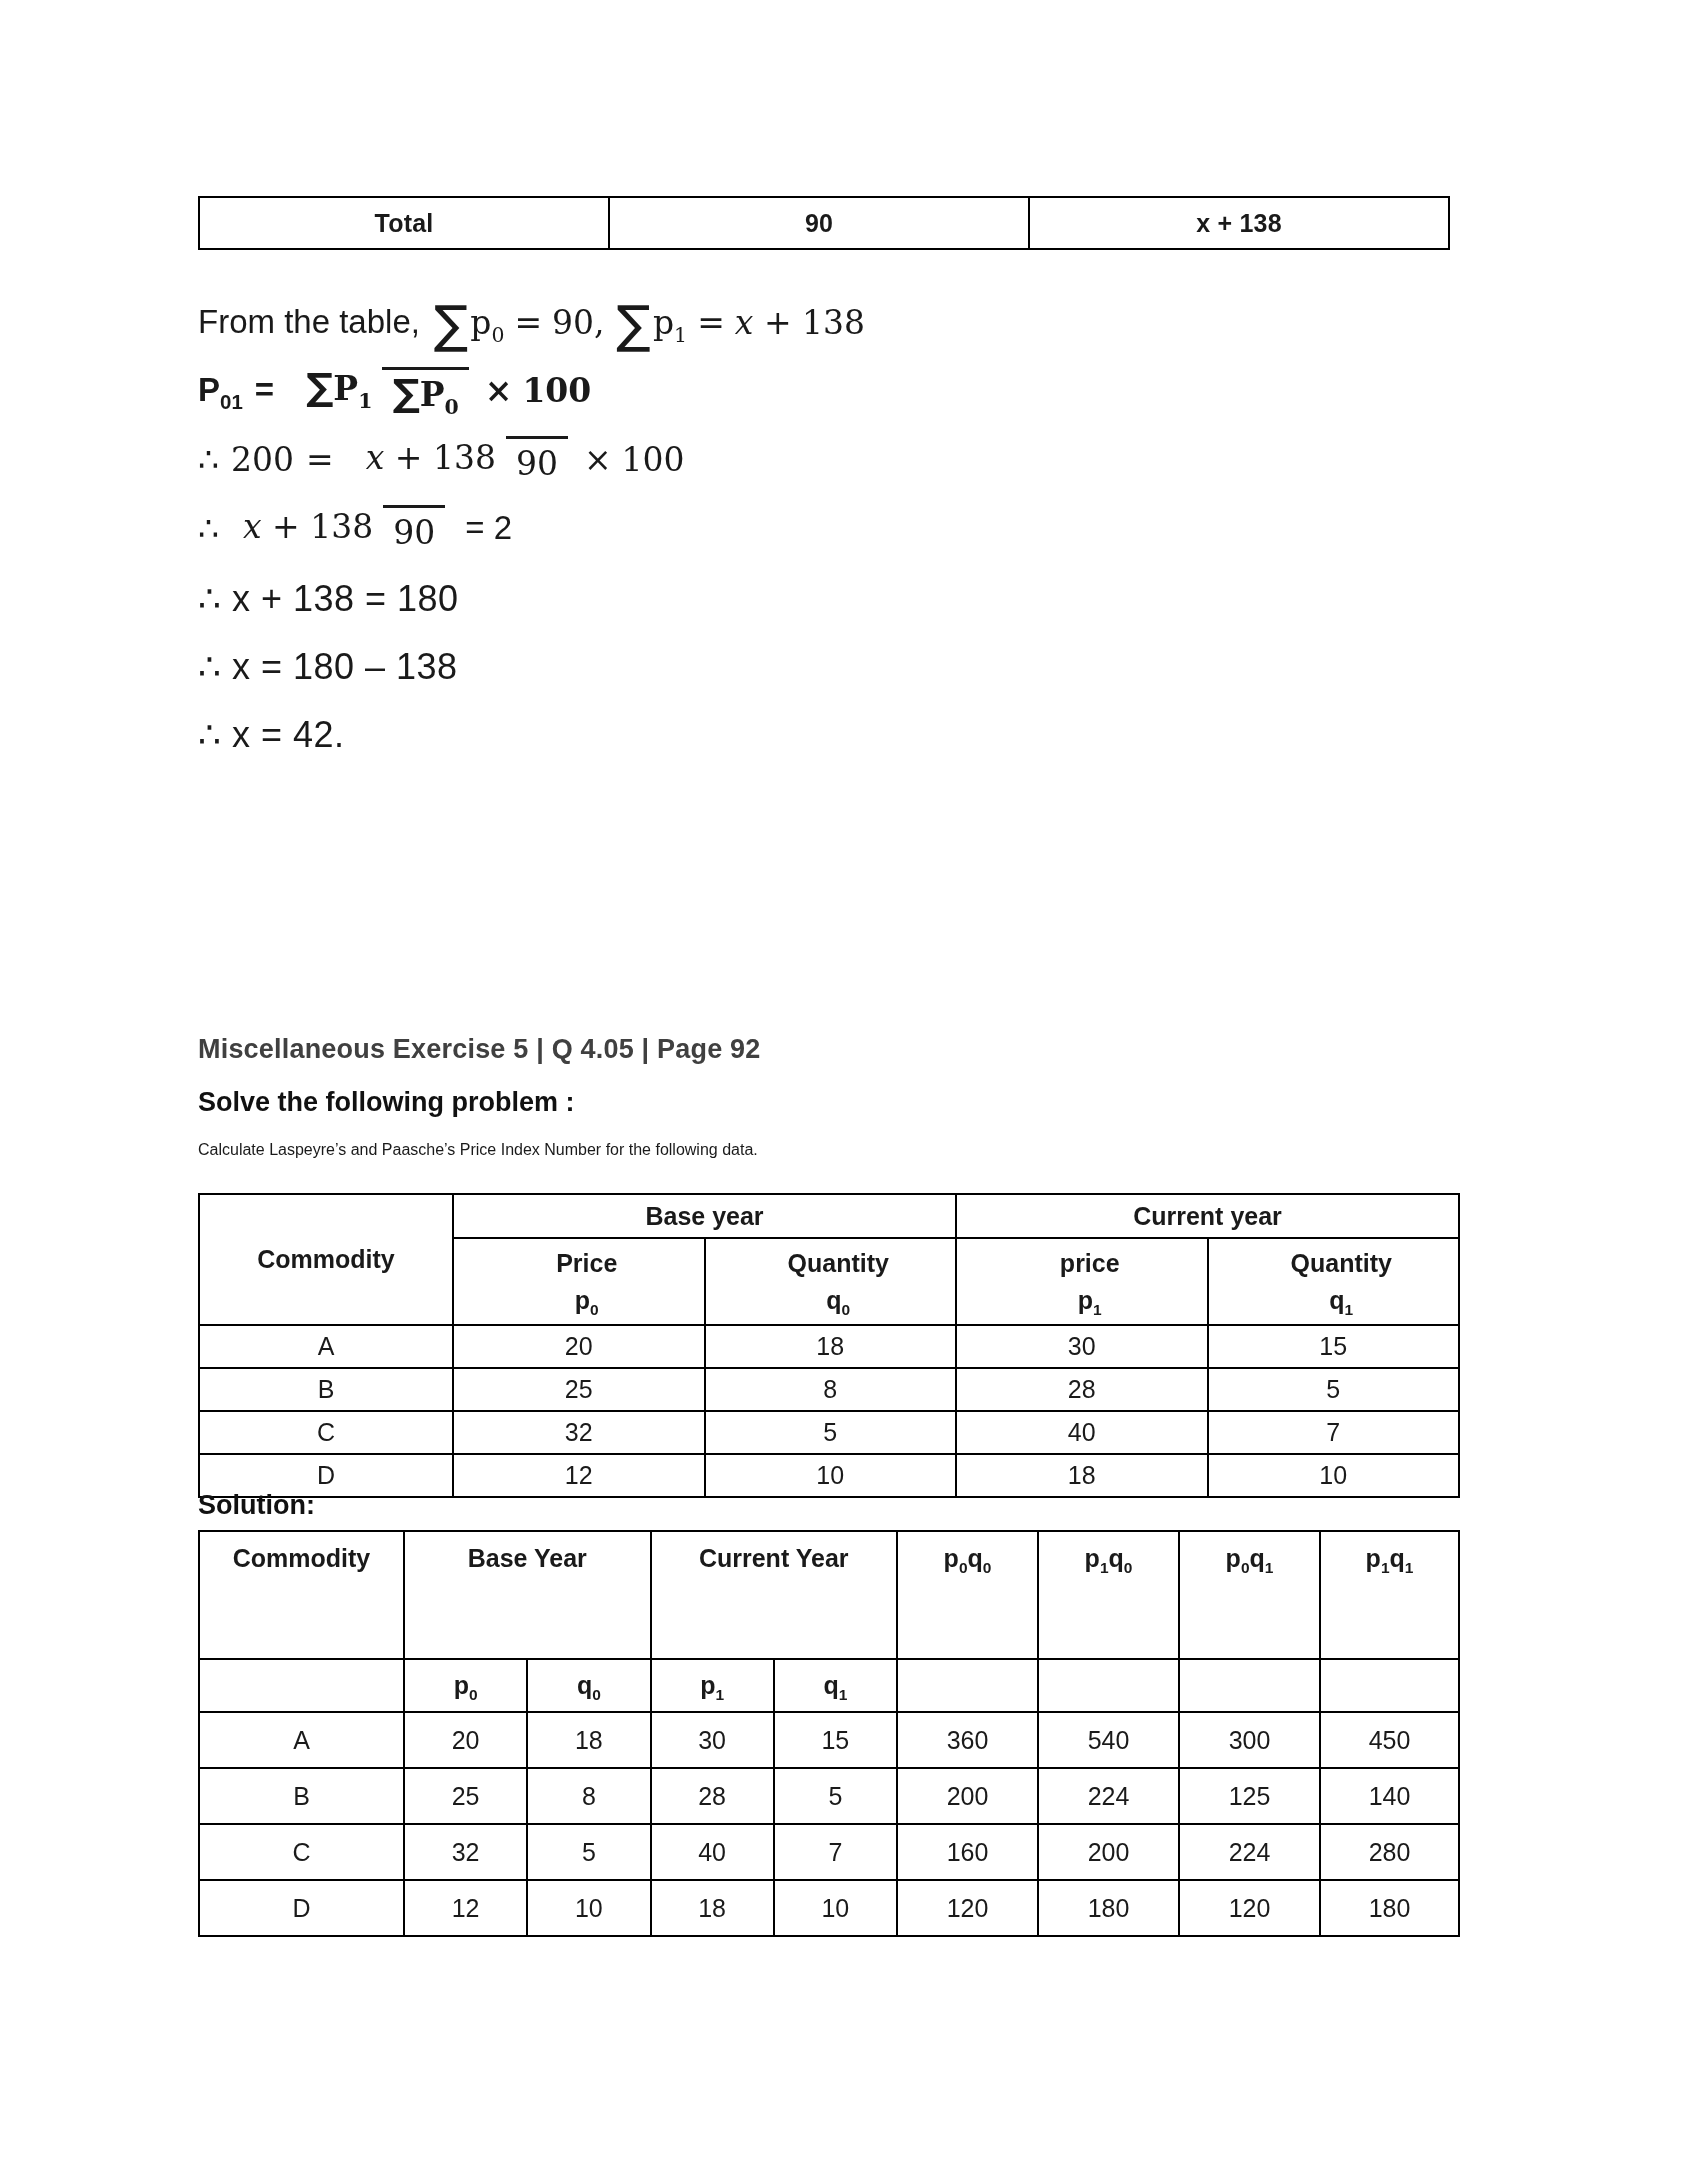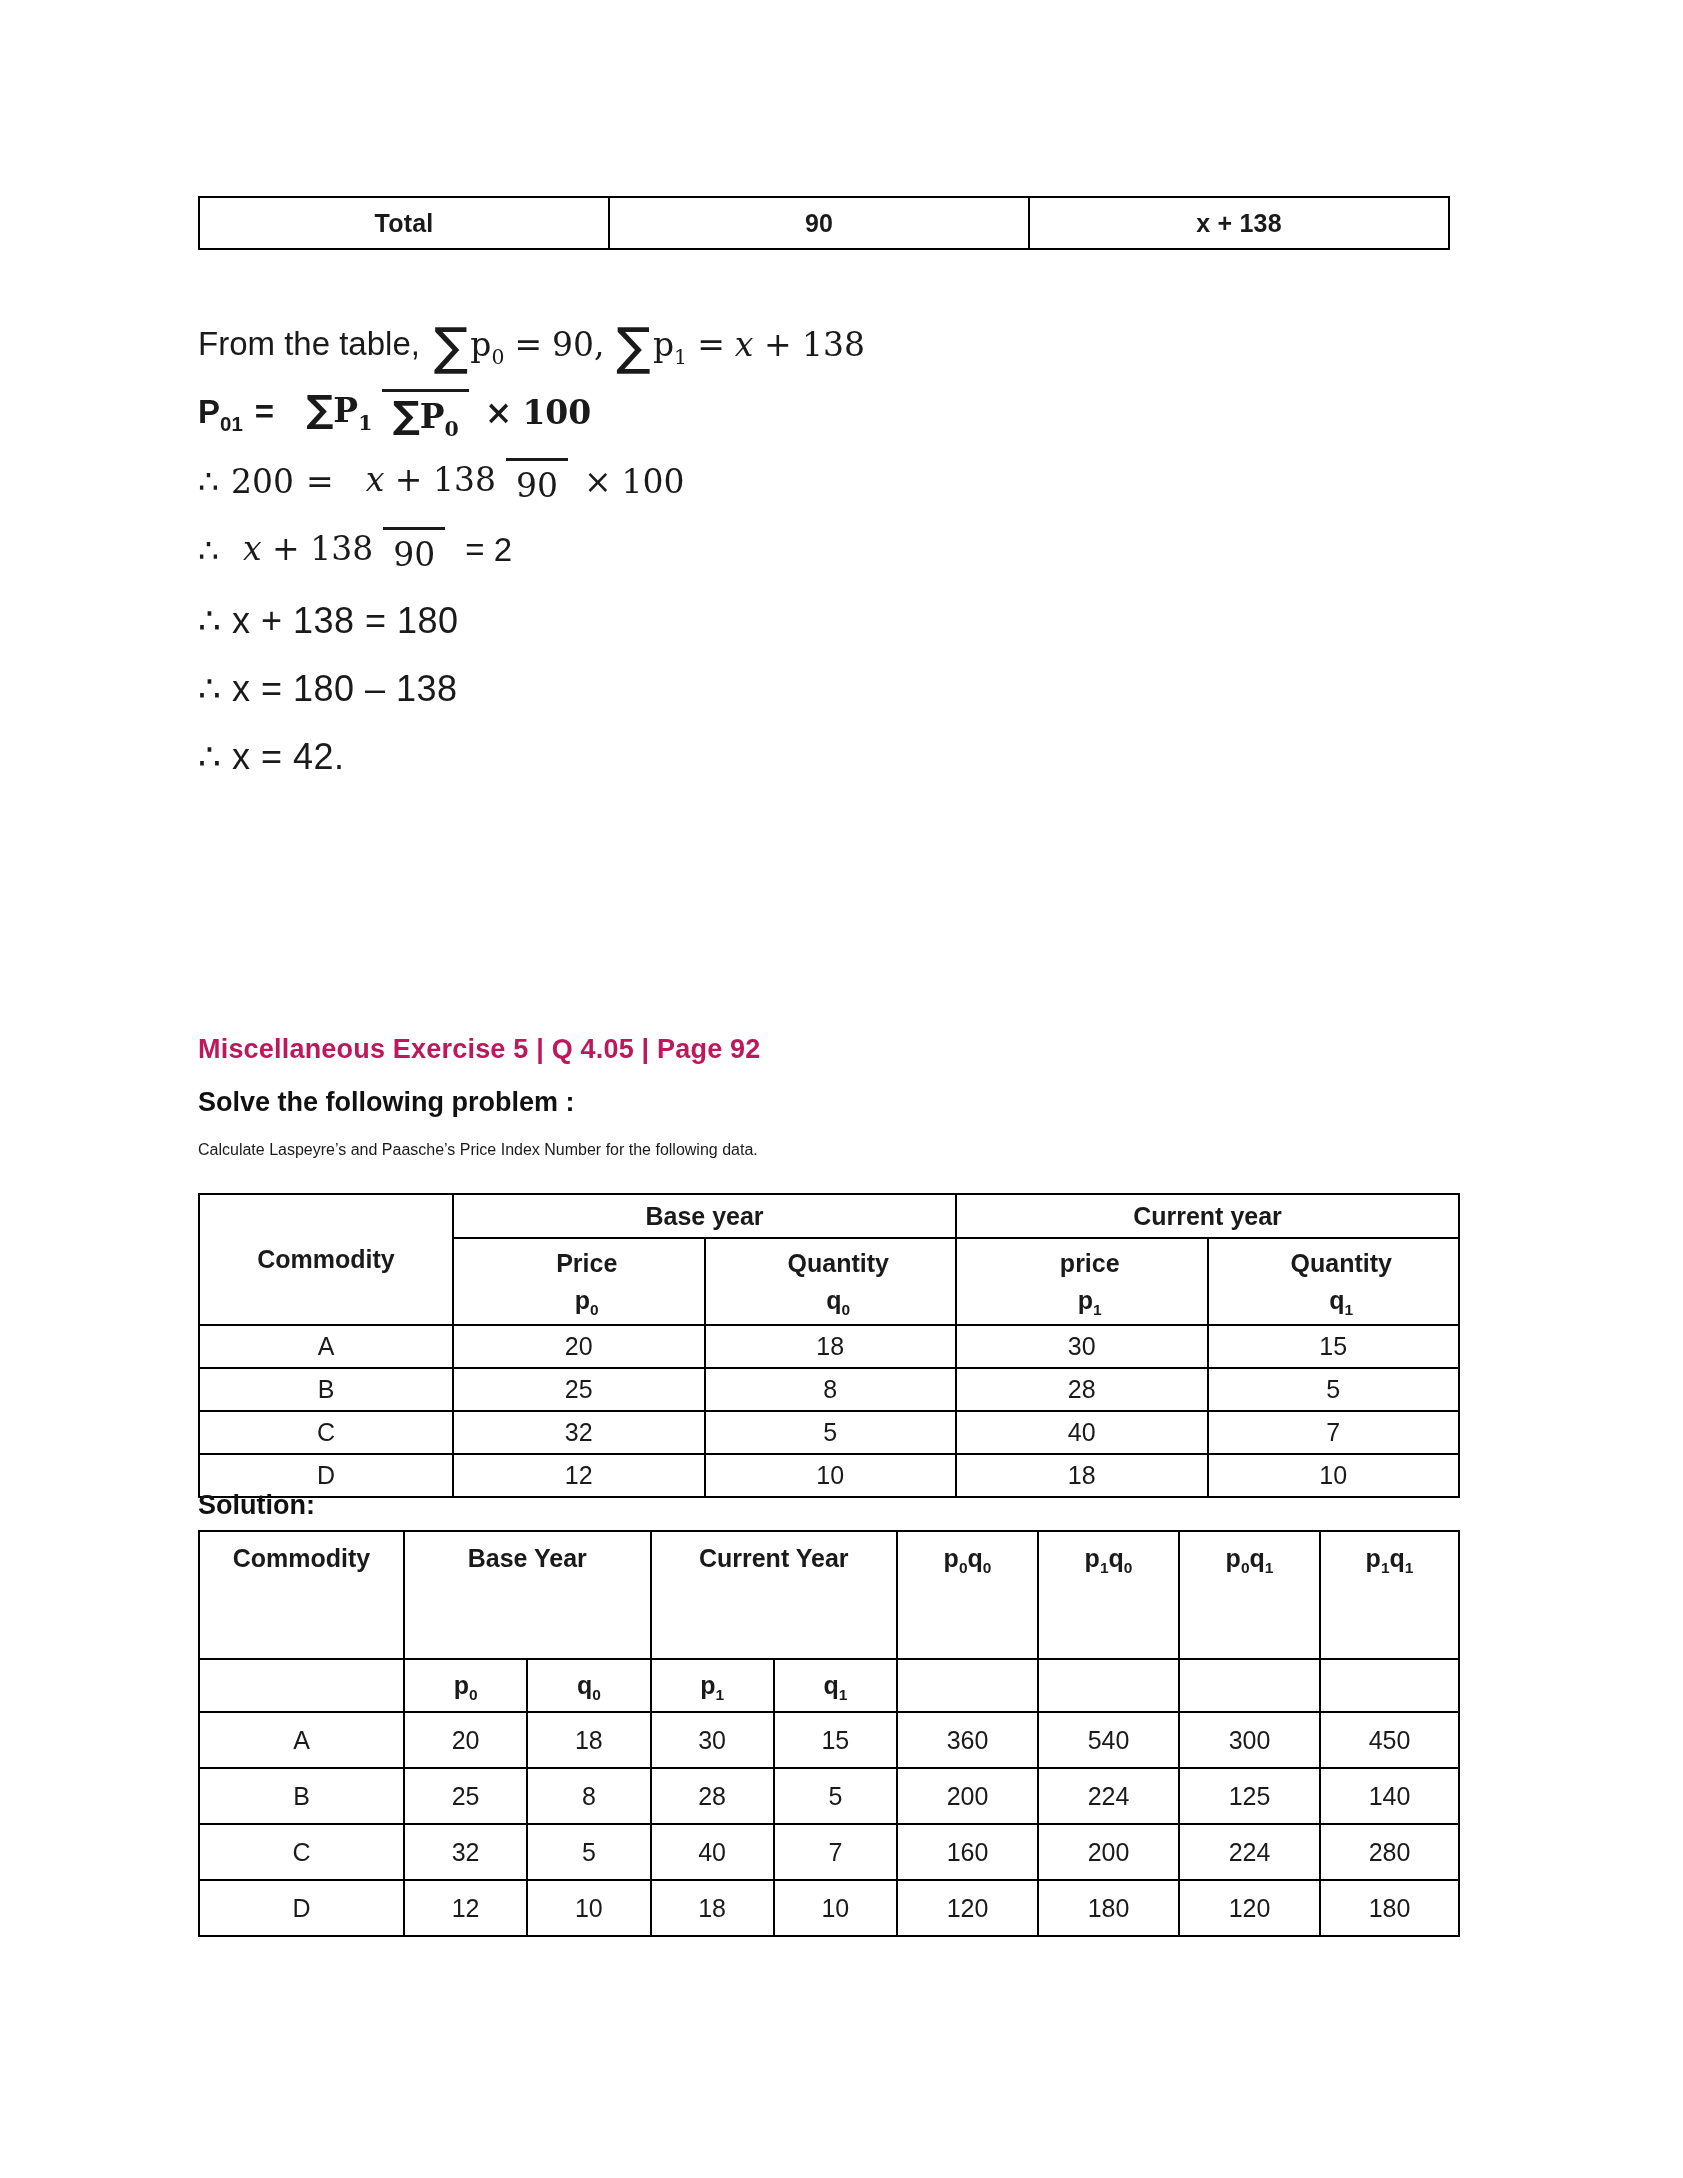--- a/index.html
+++ b/index.html
@@ -50,21 +50,20 @@
     position: absolute;
     left: 198px;
     top: 302px;
     width: 1238px;
   }
   .mline {
     display: flex;
     align-items: center;
     font-size: 33px;
     color: #1a1a1a;
-    margin-top: 22px;
   }
   .m-label {
     font-size: 33px;
     font-family: "Liberation Sans", sans-serif;
     white-space: nowrap;
   }
   .serif {
     font-family: "DejaVu Serif", "Liberation Serif", serif;
   }
   .bigsum {
@@ -113,21 +112,21 @@
     letter-spacing: 0.5px;
   }
 
   
   .green-head {
     position: absolute;
     left: 198px;
     top: 1034px;
     font-size: 27px;
     font-weight: bold;
-    color: #be185d;
+    color: #404040;
     letter-spacing: 0.2px;
   }
   .solve-line {
     position: absolute;
     left: 198px;
     top: 1087px;
     font-size: 27px;
     font-weight: bold;
     color: #111;
   }

